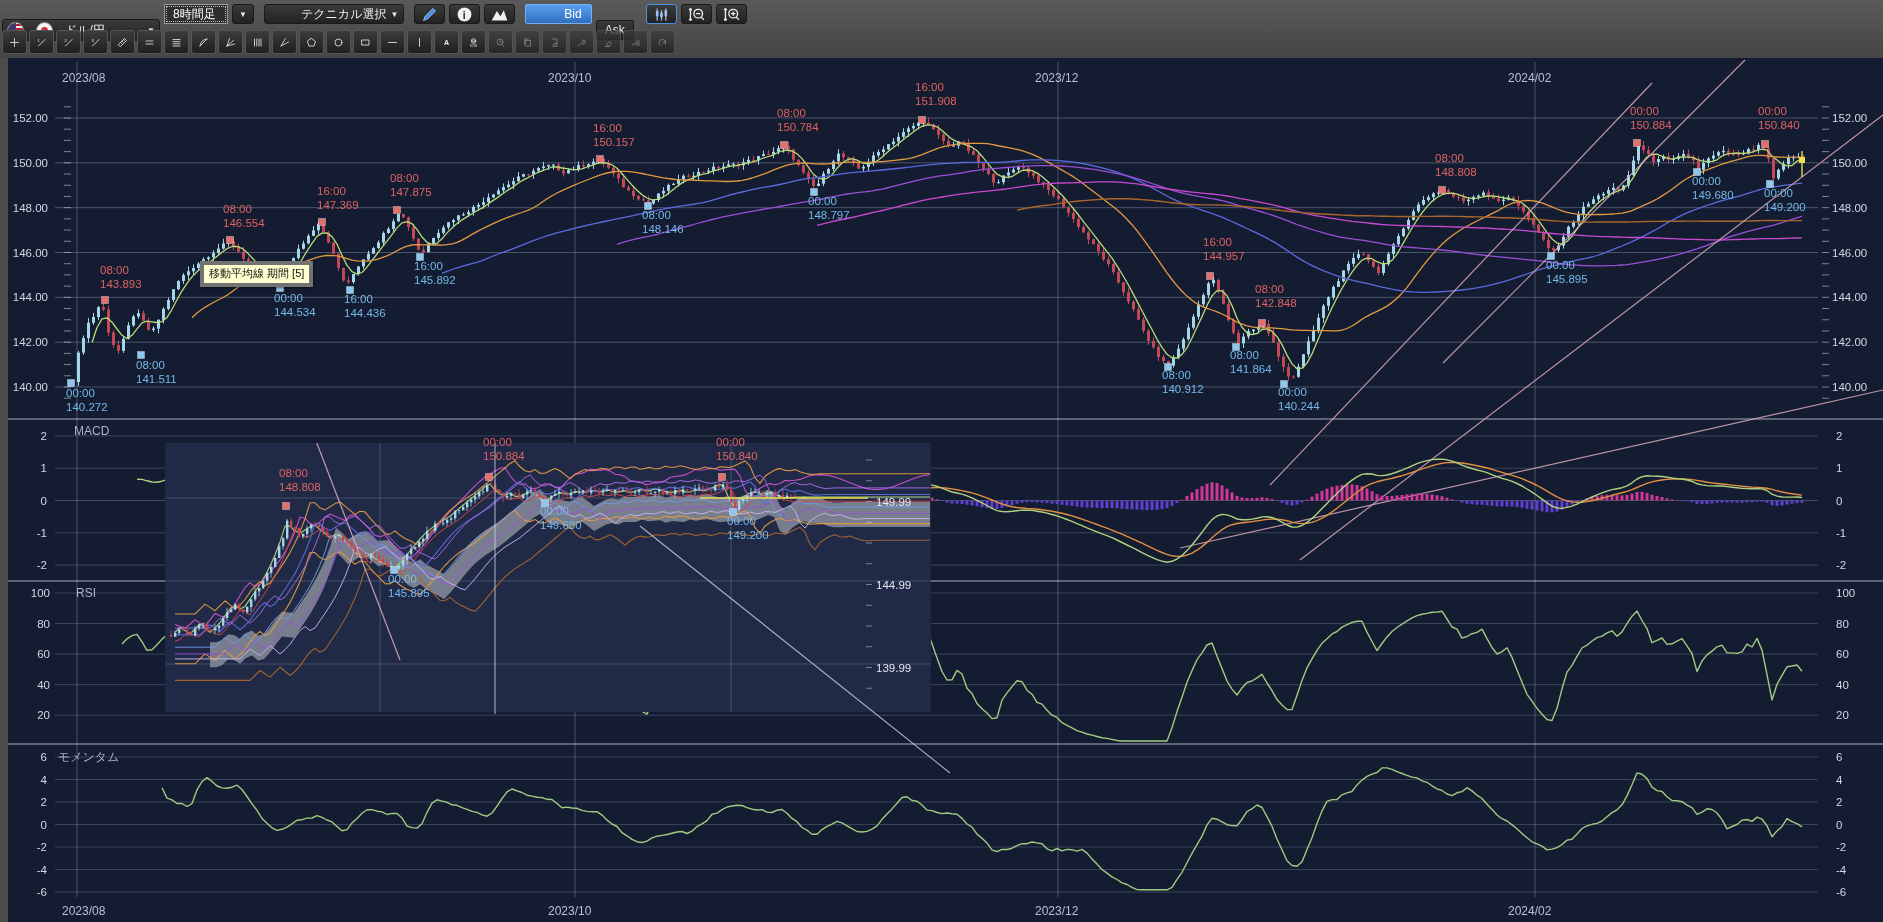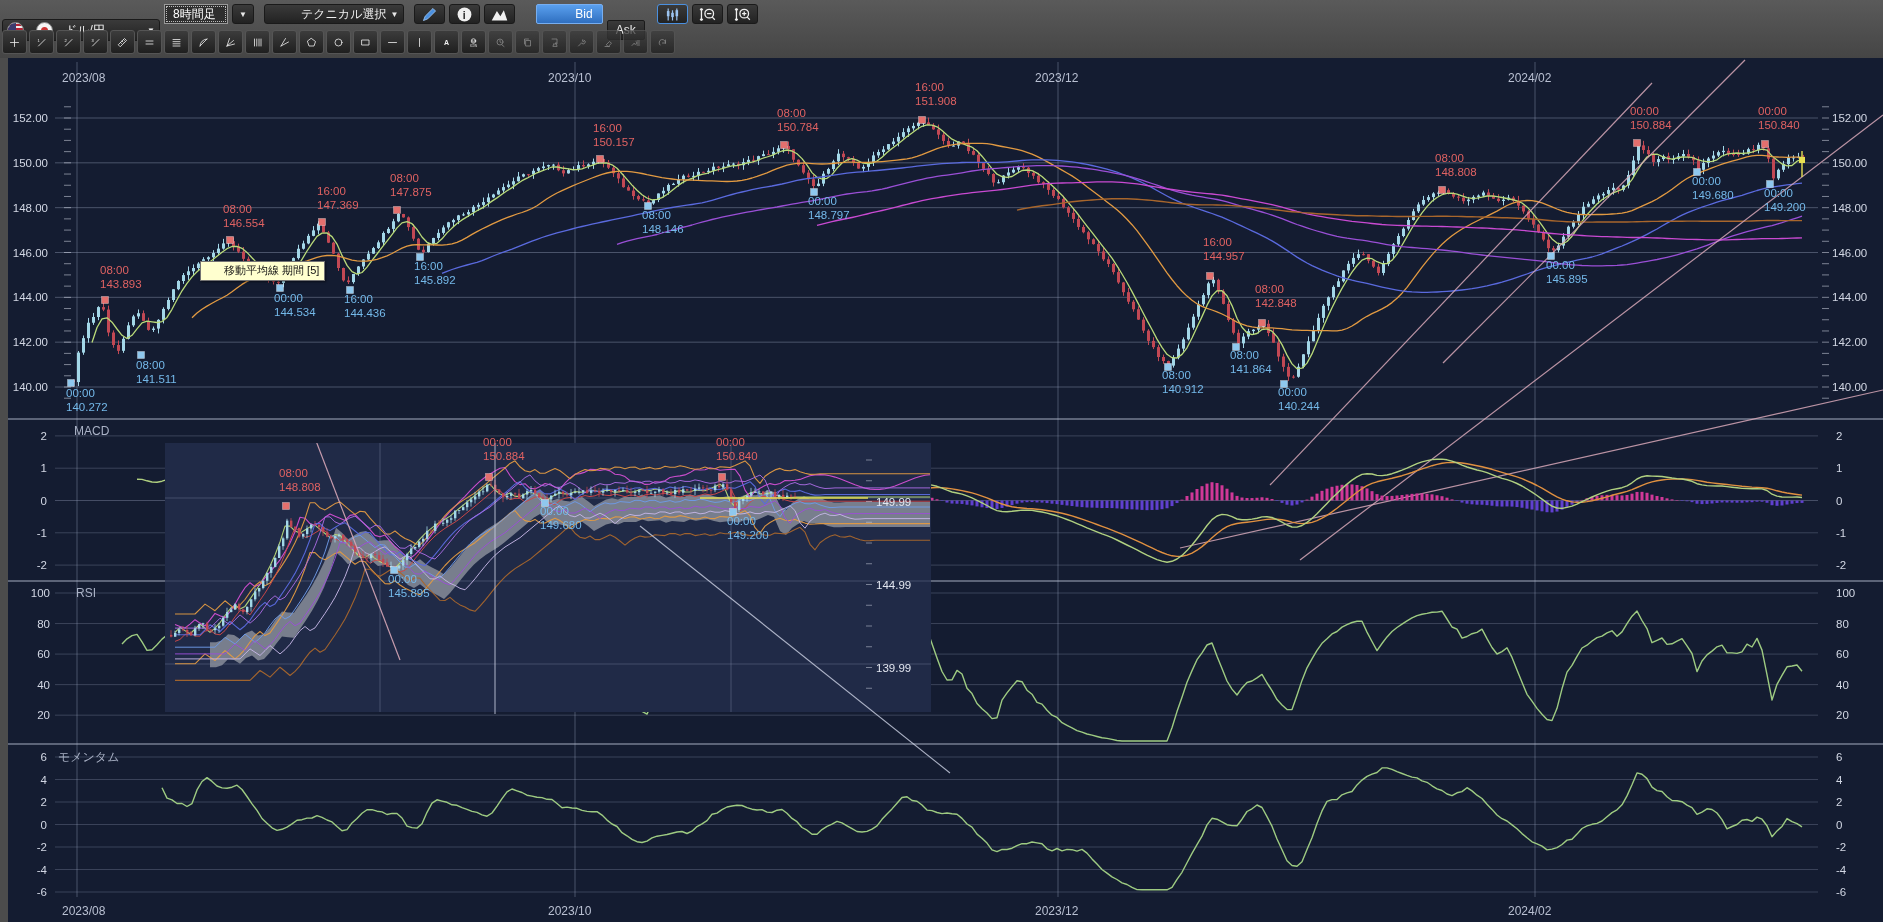--- a/index.html
+++ b/index.html
@@ -18,22 +18,22 @@
   .flag-jp{background:#f5f5f5;}
   .flag-jp:before{content:"";position:absolute;left:4px;top:4px;width:7px;height:7px;border-radius:50%;background:#c33;}
   .tf-box{background:#2e2e2e;border:1px solid #999;outline:1px dotted #bbb;outline-offset:-3px;color:#fff;font-size:12px;height:18px;line-height:18px;padding:0 8px;min-width:46px;text-align:left;}
   .sq-btn{background:linear-gradient(#3a3a3a,#222);border:1px solid #1a1a1a;border-radius:3px;height:20px;min-width:22px;display:flex;align-items:center;justify-content:center;color:#f0f0f0;font-size:12px;cursor:pointer;padding:0 5px;gap:4px;}
   .sq-btn.blue-border{border:1px solid #4a90e0;}
   .bid-btn{background:linear-gradient(#5aa0ee,#2f6fc0);border:1px solid #77aef0;color:#fff;font-size:12px;height:20px;padding:0 9px;border-radius:2px;cursor:pointer;}
   .ask-btn{background:linear-gradient(#3a3a3a,#222);border:1px solid #1a1a1a;color:#eee;font-size:12px;height:20px;padding:0 8px;border-radius:2px;cursor:pointer;margin-top:32px;}
   .tool-btn{width:25px;height:24px;background:linear-gradient(#3c3c3c,#1f1f1f);border:1px solid #555;border-radius:3px;display:flex;align-items:center;justify-content:center;cursor:pointer;}
   .tool-btn.disabled{opacity:.75;cursor:default;}
   
-  #tooltip{position:absolute;left:200px;top:261px;background:#ffffcf;border:1px solid #737373;color:#111;
-    font-size:11px;padding:1px 5px 2px 23px;z-index:6;box-shadow:1px 1px 2px rgba(0,0,0,.5);white-space:nowrap;}
+  #tooltip{position:absolute;left:200px;top:261px;background:#ffffcf;border:4px solid #737373;color:#111;
+    font-size:11px;padding:1px 5px 2px 5px;z-index:6;box-shadow:1px 1px 2px rgba(0,0,0,.5);white-space:nowrap;}
 </style>
 </head>
 <body>
 
 <div id="stage">
   <svg id="chart-svg" width="1883" height="922">
       <rect x="0" y="0" width="1883" height="922" fill="#141c31"></rect>
       <line x1="77" y1="62" x2="77" y2="897" stroke="rgba(150,160,185,0.42)" stroke-width="1"></line>
       <line x1="575" y1="62" x2="575" y2="897" stroke="rgba(150,160,185,0.42)" stroke-width="1"></line>
       <line x1="1058" y1="62" x2="1058" y2="897" stroke="rgba(150,160,185,0.42)" stroke-width="1"></line>
@@ -1763,21 +1763,21 @@
               <circle cx="11" cy="11" r="8" fill="#f0f0f0"></circle>
               <text x="9" y="16" font-size="12" font-weight="bold" fill="#222">i</text>
             </svg>
           </button>
           <button class="sq-btn">
             <svg width="19" height="19" viewBox="0 0 22 22">
               <path d="M2 18L8 7l4 6 4-7 4 12z" fill="#f0f0f0"></path>
             </svg>
           </button>
         </span>
-      <button class="bid-btn" style="margin-left:17px;padding-left:38px;">Bid</button>
+      <button class="bid-btn" style="margin-left:6px;padding-left:38px;">Bid</button>
       <button class="ask-btn">Ask</button>
       <span id="row1-right" style="display:flex;gap:4px;margin-left:8px;">
           <button class="sq-btn blue-border">
             <svg width="19" height="19" viewBox="0 0 22 22">
               <g stroke="#9cc4f0" stroke-width="1.4">
                 <path d="M6 4v14M11 6v12M16 4v14"></path>
               </g>
               <rect x="4.5" y="7" width="3" height="6" fill="#9cc4f0"></rect>
               <rect x="9.5" y="9" width="3" height="5" fill="#9cc4f0"></rect>
               <rect x="14.5" y="6" width="3" height="7" fill="#9cc4f0"></rect>

